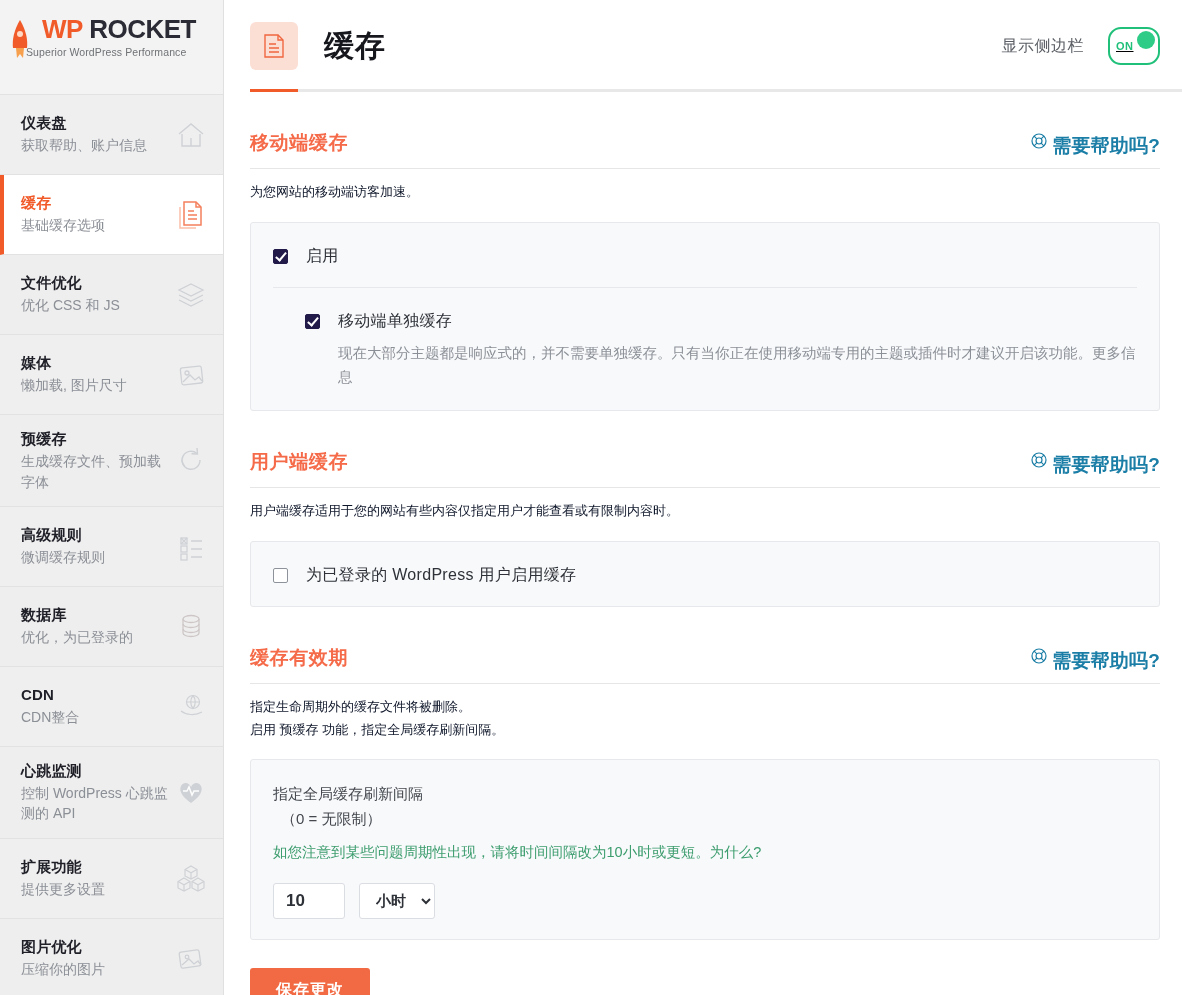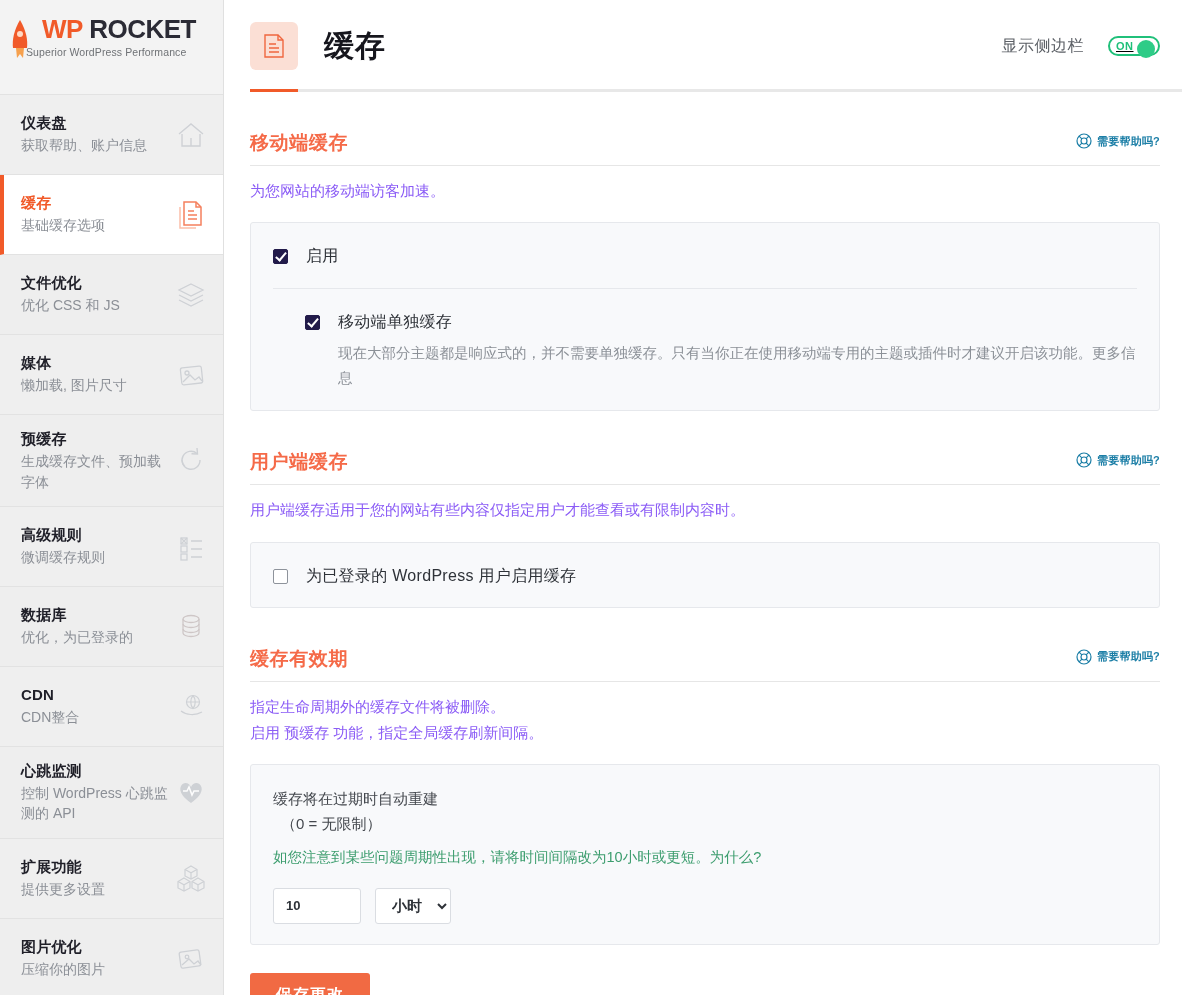--- a/index.html
+++ b/index.html
@@ -84,21 +84,21 @@
   }
   .page-title {
     font-size: 30px; font-weight: 700; color: #16161d;
     margin-left: 26px; letter-spacing: 1px;
   }
   .head-right {
     margin-left: auto; display: flex; align-items: center; gap: 24px;
   }
   .sidebar-toggle-label { font-size: 16px; color: #5c6066; letter-spacing: .5px; }
   .switch {
-    width: 52px; height: 20px; border-radius: 13px;
+    width: 52px; height: 38px; border-radius: 13px;
     border: 2px solid #20c07a; background: #fff;
     display: flex; align-items: center; justify-content: flex-start;
     padding: 0 3px; cursor: pointer; position: relative; text-decoration: underline;
   }
   .switch .on-text {
     font-size: 11px; font-weight: 700; color: #20c07a; letter-spacing: .5px;
     margin-left: 3px;
   }
   .switch .knob {
     width: 18px; height: 18px; border-radius: 50%;
@@ -115,27 +115,27 @@
 
   .section { padding-top: 38px; }
   .section-head {
     display: flex; align-items: baseline; position: relative;
     padding-bottom: 9px; border-bottom: 1px solid #e6e6e6;
   }
   .section-title {
     font-size: 19px; font-weight: 700; color: #f56a48; letter-spacing: .6px;
   }
   .help-link {
-    margin-left: auto; display: flex; align-items: center; gap: 5px;
-    color: #1b7ea6; font-size: 11px; cursor: pointer; white-space: nowrap;
+    margin-left: auto; display: flex; gap: 5px;
+    color: #1b7ea6; font-size: 19px; cursor: pointer; white-space: nowrap;
   }
   .help-link .lbl { font-weight: 600; letter-spacing: .2px; }
 
   .section-desc {
-    font-size: 15px; color: #8b5cf6; line-height: 1.75;
+    font-size: 13px; color: #0f172a; line-height: 1.75;
     padding-top: 12px;
   }
 
   .panel {
     margin-top: 18px;
     background: #f8f9fb;
     border: 1px solid #e6e8ec;
     border-radius: 3px;
     padding: 0 22px;
   }
@@ -161,22 +161,22 @@
   .cb-label { font-size: 16px; color: #2e3238; line-height: 1.4; letter-spacing: .3px; }
   .cb-help {
     font-size: 14.5px; color: #8b9097; line-height: 1.7;
     margin-top: 8px; max-width: 850px;
   }
 
   .field-label { font-size: 15px; color: #44484e; line-height: 1.65; }
   .field-note { font-size: 14.5px; color: #3c9d6e; line-height: 1.7; margin-top: 8px; }
   .field-controls { display: flex; gap: 14px; margin-top: 18px; }
   .num-input {
-    width: 88px; height: 36px; border: 1px solid #dadde2; background: #fff;
-    border-radius: 3px; font-size: 13px; font-weight: 700; color: #2e3238;
+    width: 72px; height: 36px; border: 1px solid #dadde2; background: #fff;
+    border-radius: 3px; font-size: 17px; font-weight: 700; color: #2e3238;
     padding: 0 12px; font-family: inherit;
   }
   .unit-select {
     height: 36px; border: 1px solid #dadde2; background: #fff; border-radius: 3px;
     font-size: 15px; font-weight: 700; color: #2e3238; padding: 0 12px;
     font-family: inherit; cursor: pointer;
   }
   .save-btn {
     margin-top: 28px; background: #f16a43; color: #fff; border: none;
     border-radius: 3px; padding: 12px 26px; font-size: 16px; font-weight: 700;
@@ -456,21 +456,21 @@
             <path d="M3.1 3.1 L5.9 5.9 M12.9 3.1 L10.1 5.9 M3.1 12.9 L5.9 10.1 M12.9 12.9 L10.1 10.1"></path>
           </svg>
           <span class="lbl">需要帮助吗?</span>
         </span>
       </div>
       <p class="section-desc">指定生命周期外的缓存文件将被删除。</p>
       <p class="section-desc" style="padding-top:0">启用 预缓存 功能，指定全局缓存刷新间隔。</p>
 
       <div class="panel">
         <div class="panel-row" style="display:block">
-          <div class="field-label">缓存将在过期时自动重建</div>
+          <div class="field-label">指定全局缓存刷新间隔</div>
           <div class="field-label" style="padding-left:8px">（0 = 无限制）</div>
           <div class="field-note">如您注意到某些问题周期性出现，请将时间间隔改为10小时或更短。为什么?</div>
           <div class="field-controls">
             <input class="num-input" type="text" value="10" style="">
             <select class="unit-select"><option value="分钟">分钟</option><option value="小时" selected="">小时</option><option value="天">天</option></select>
           </div>
         </div>
       </div>
 
       <button class="save-btn">保存更改</button>

